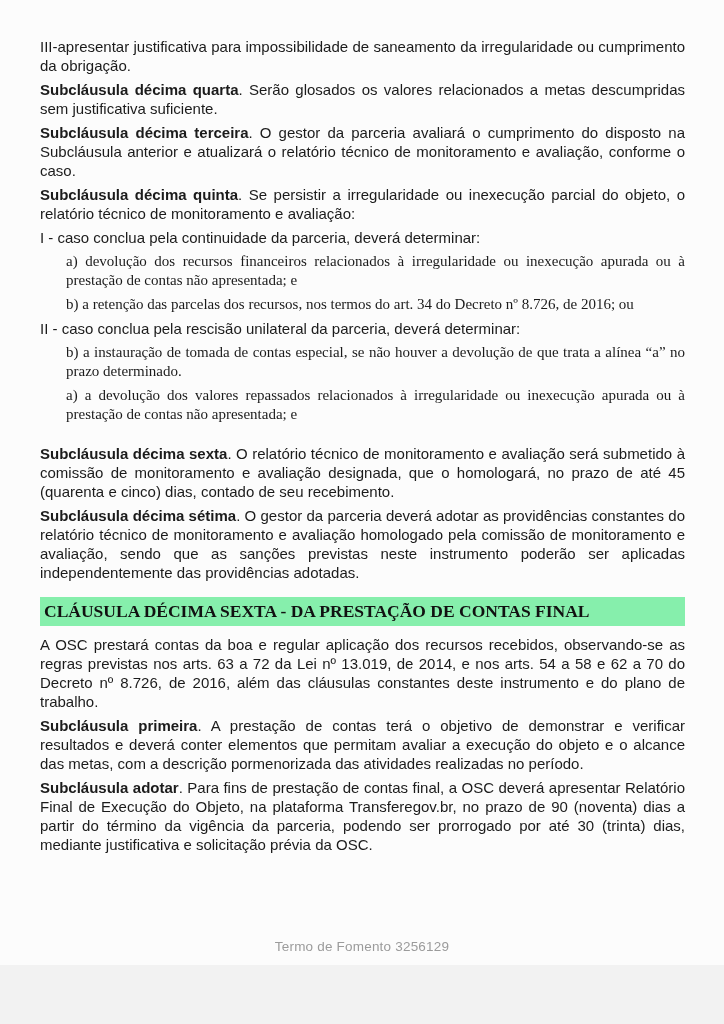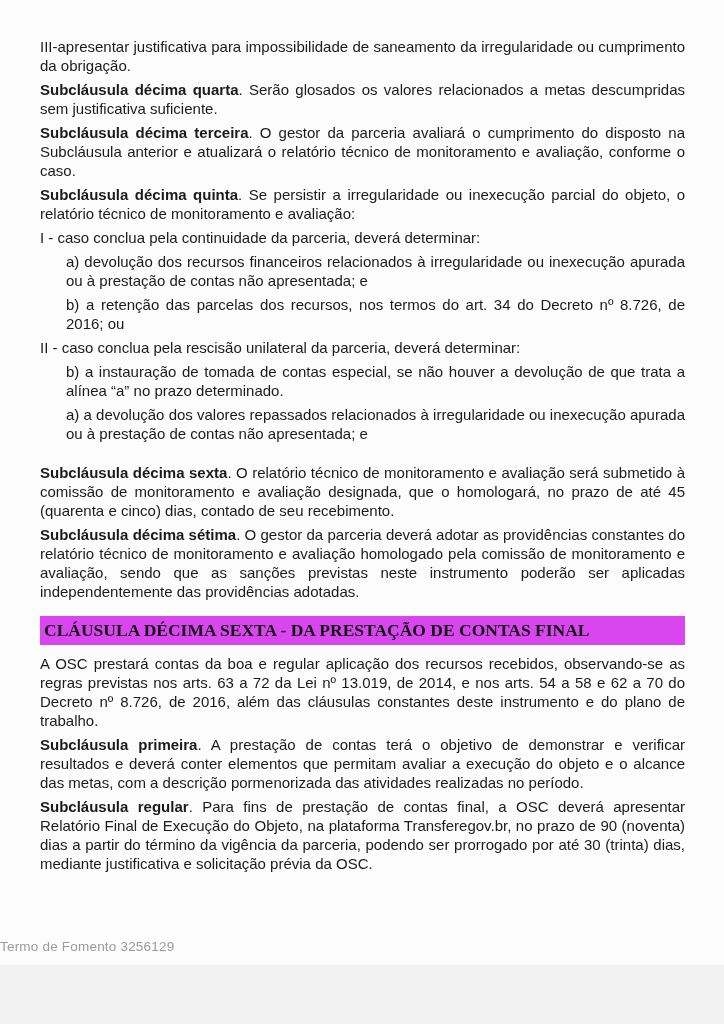--- a/index.html
+++ b/index.html
@@ -17,43 +17,42 @@
     color: #1b1b1b;
     overflow: hidden;
   }
   .para {
     font-size: 15px;
     line-height: 19px;
     text-align: justify;
     margin: 0 0 5px 0;
   }
   .para strong { font-weight: bold; }
-  .indent { margin-left: 26px; }
+  .indent { margin-left: 26px; font-family: Liberation Serif, serif; }
   .extra-gap { margin-top: 20px; }
   .section-heading {
     font-family: "Liberation Serif", serif;
     font-weight: bold;
     font-size: 17.5px;
     line-height: 21px;
-    background: #d946ef;
+    background: #86efac;
     color: #111;
     padding: 4px 6px 4px 4px;
     margin: 15px 0 9px 0;
   }
   .footer {
     position: absolute;
     left: 0; bottom: 11px;
     width: 724px;
     display: flex;
     justify-content: center;
     gap: 40px;
     font-size: 13.5px;
     color: #9b9b9b;
     letter-spacing: 0.2px;
-    flex-direction: column;
   }
 </style>
 </head>
 <body>
 
 <div class="page">
   <main>
 
     <p class="para">III-apresentar justificativa para impossibilidade de saneamento da irregularidade ou cumprimento da obrigação.</p>
 
@@ -91,21 +90,21 @@
 
     <h2 class="section-heading">CLÁUSULA DÉCIMA SEXTA - DA PRESTAÇÃO DE CONTAS FINAL</h2>
 
     <p class="para">A OSC prestará contas da boa e regular aplicação dos recursos recebidos, observando-se as regras previstas nos arts. 63 a 72 da Lei nº 13.019, de 2014, e nos arts. 54 a 58 e 62 a 70 do Decreto nº 8.726, de 2016, além das cláusulas constantes deste instrumento e do plano de trabalho.</p>
 
     <p class="para">
       <strong>Subcláusula primeira</strong><span>. A prestação de contas terá o objetivo de demonstrar e verificar resultados e deverá conter elementos que permitam avaliar a execução do objeto e o alcance das metas, com a descrição pormenorizada das atividades realizadas no período.</span>
     </p>
 
     <p class="para">
-      <strong>Subcláusula regular</strong><span>. Para fins de prestação de contas final, a OSC deverá apresentar Relatório Final de Execução do Objeto, na plataforma Transferegov.br, no prazo de 90 (noventa) dias a partir do término da vigência da parceria, podendo ser prorrogado por até 30 (trinta) dias, mediante justificativa e solicitação prévia da OSC.</span>
+      <strong>Subcláusula adotar</strong><span>. Para fins de prestação de contas final, a OSC deverá apresentar Relatório Final de Execução do Objeto, na plataforma Transferegov.br, no prazo de 90 (noventa) dias a partir do término da vigência da parceria, podendo ser prorrogado por até 30 (trinta) dias, mediante justificativa e solicitação prévia da OSC.</span>
     </p>
 
 
 
 
   </main>
 
   <footer class="footer">
     <span>Termo de Fomento 3256129</span>
   </footer>

